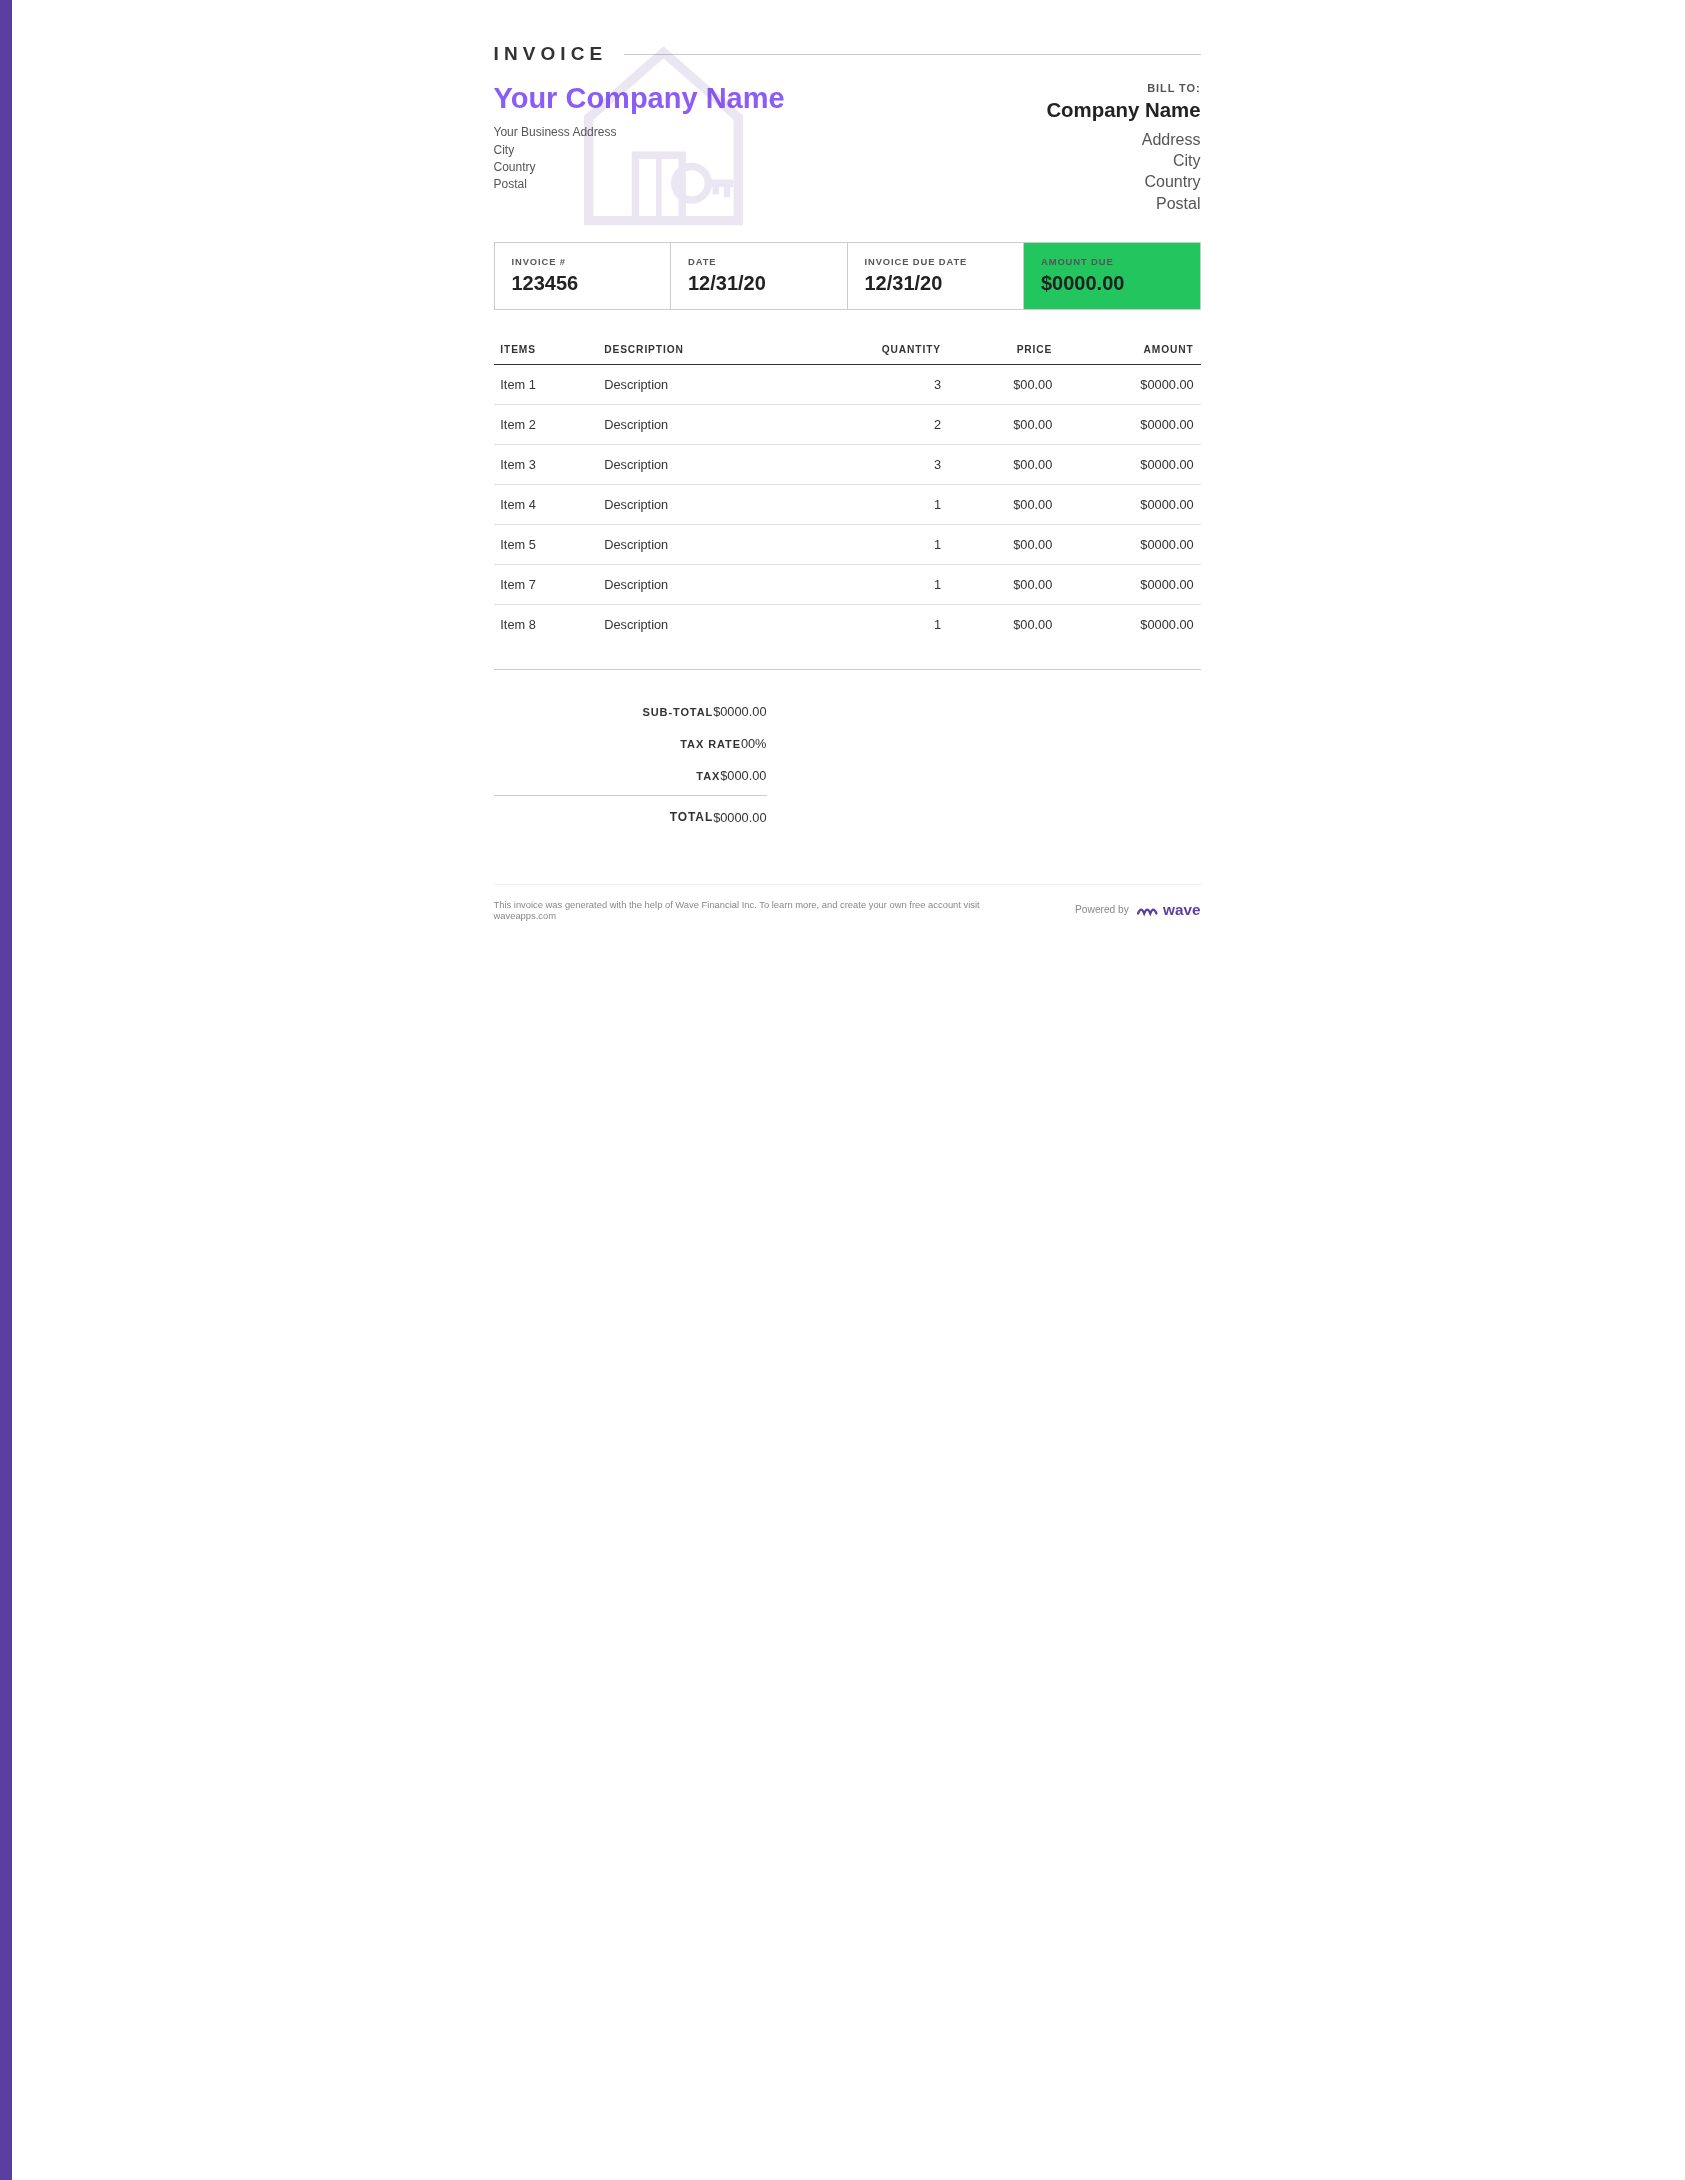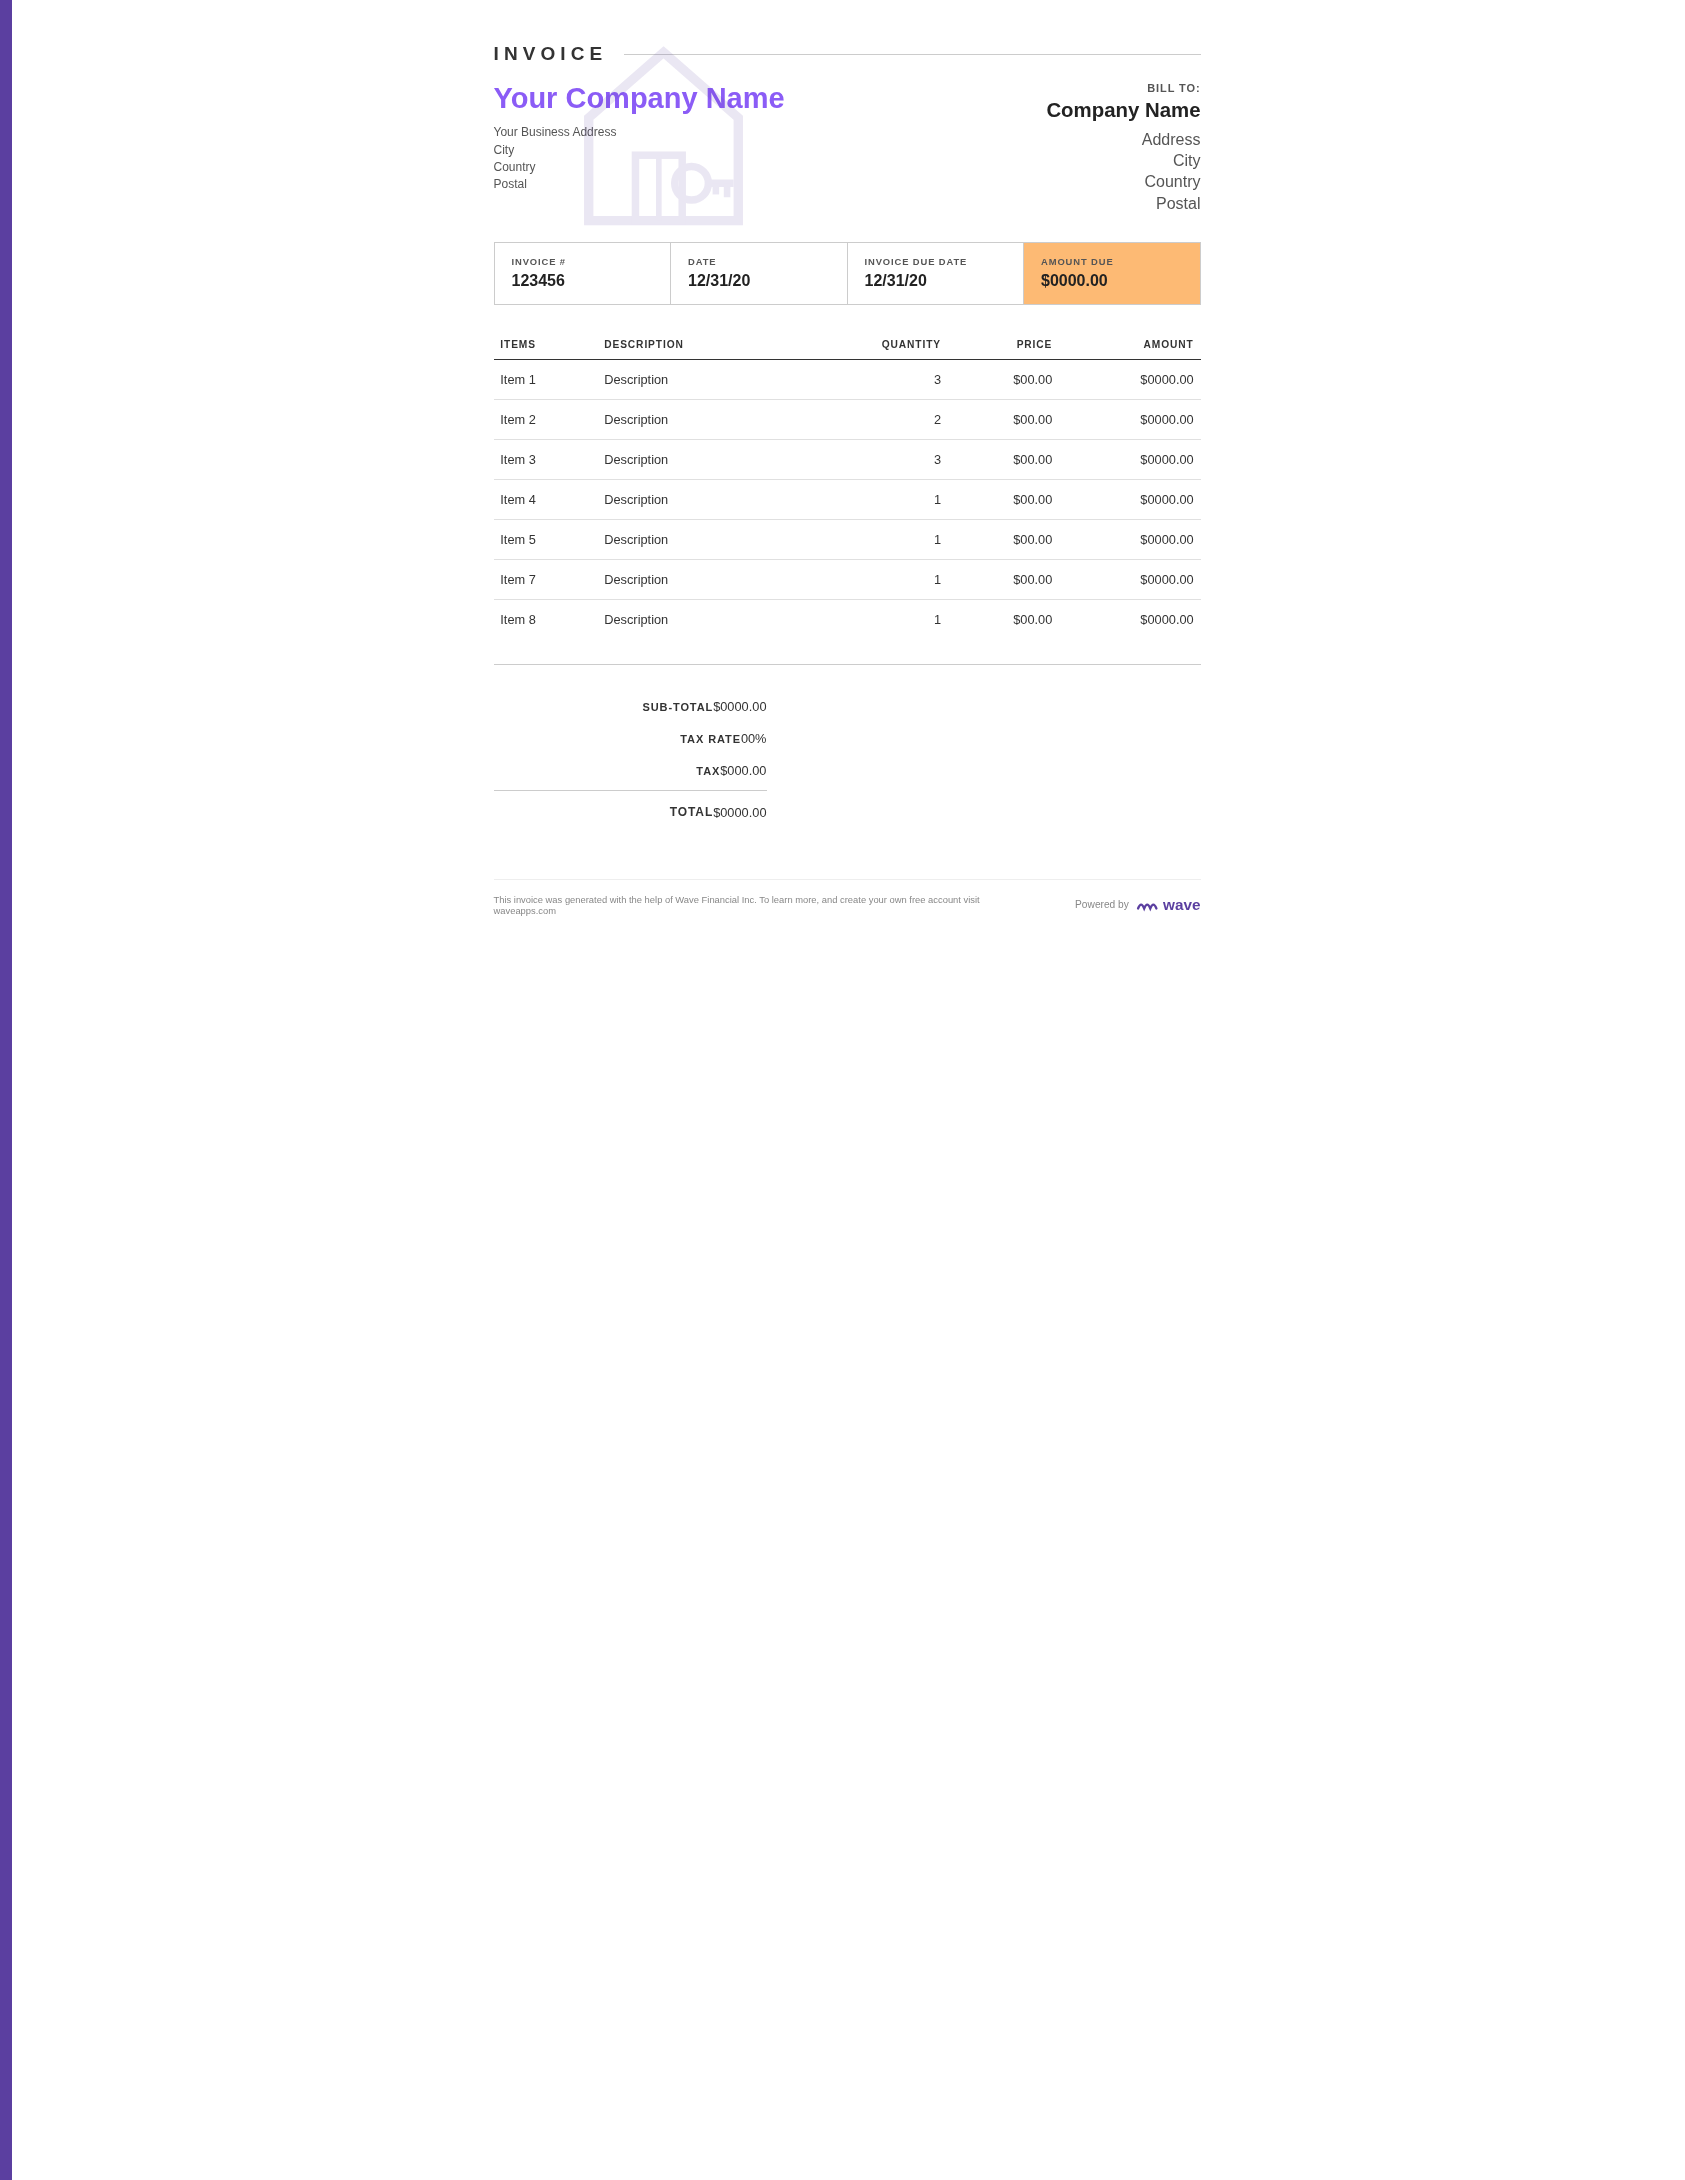--- a/index.html
+++ b/index.html
@@ -120,34 +120,34 @@
     }
 
     .meta-cell {
       flex: 1;
       padding: 13.6px 17px;
       border-right: 0.9px solid #ccc;
     }
 
     .meta-cell:last-child {
       border-right: none;
-      background: #fdba74;
+      background: #22c55e;
     }
 
     .meta-label {
       font-size: 9.4px;
       font-weight: 700;
       color: #555;
       text-transform: uppercase;
       letter-spacing: 0.9px;
       margin-bottom: 5.1px;
     }
 
     .meta-value {
-      font-size: 16px;
+      font-size: 20px;
       font-weight: 700;
       color: #222;
     }
 
     
     .items-table {
       width: 100%;
       border-collapse: collapse;
       margin-bottom: 25.6px;
     }

